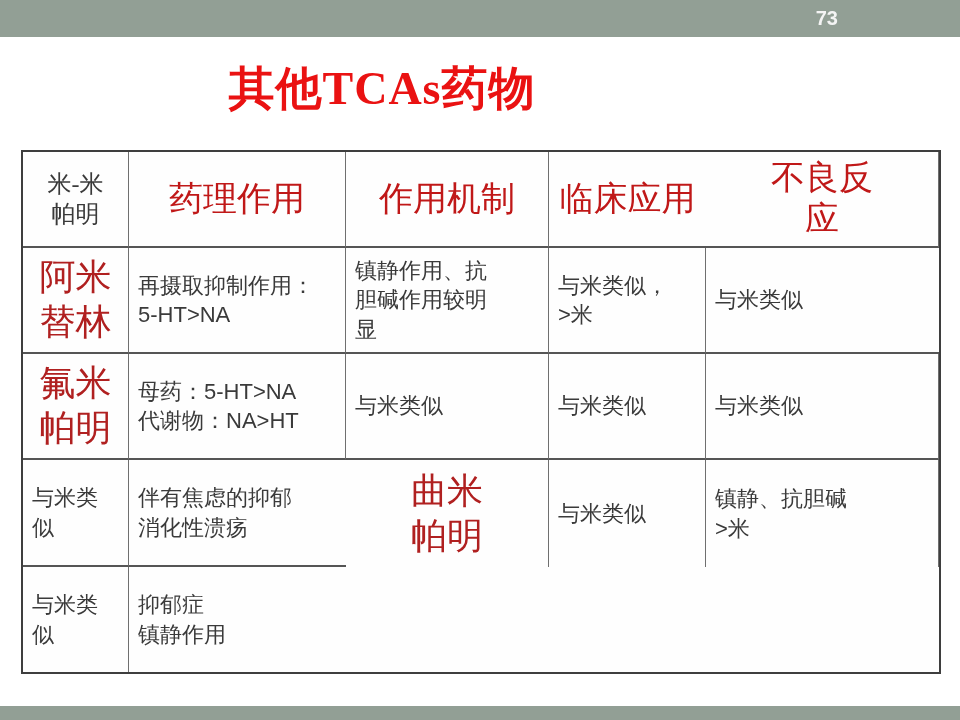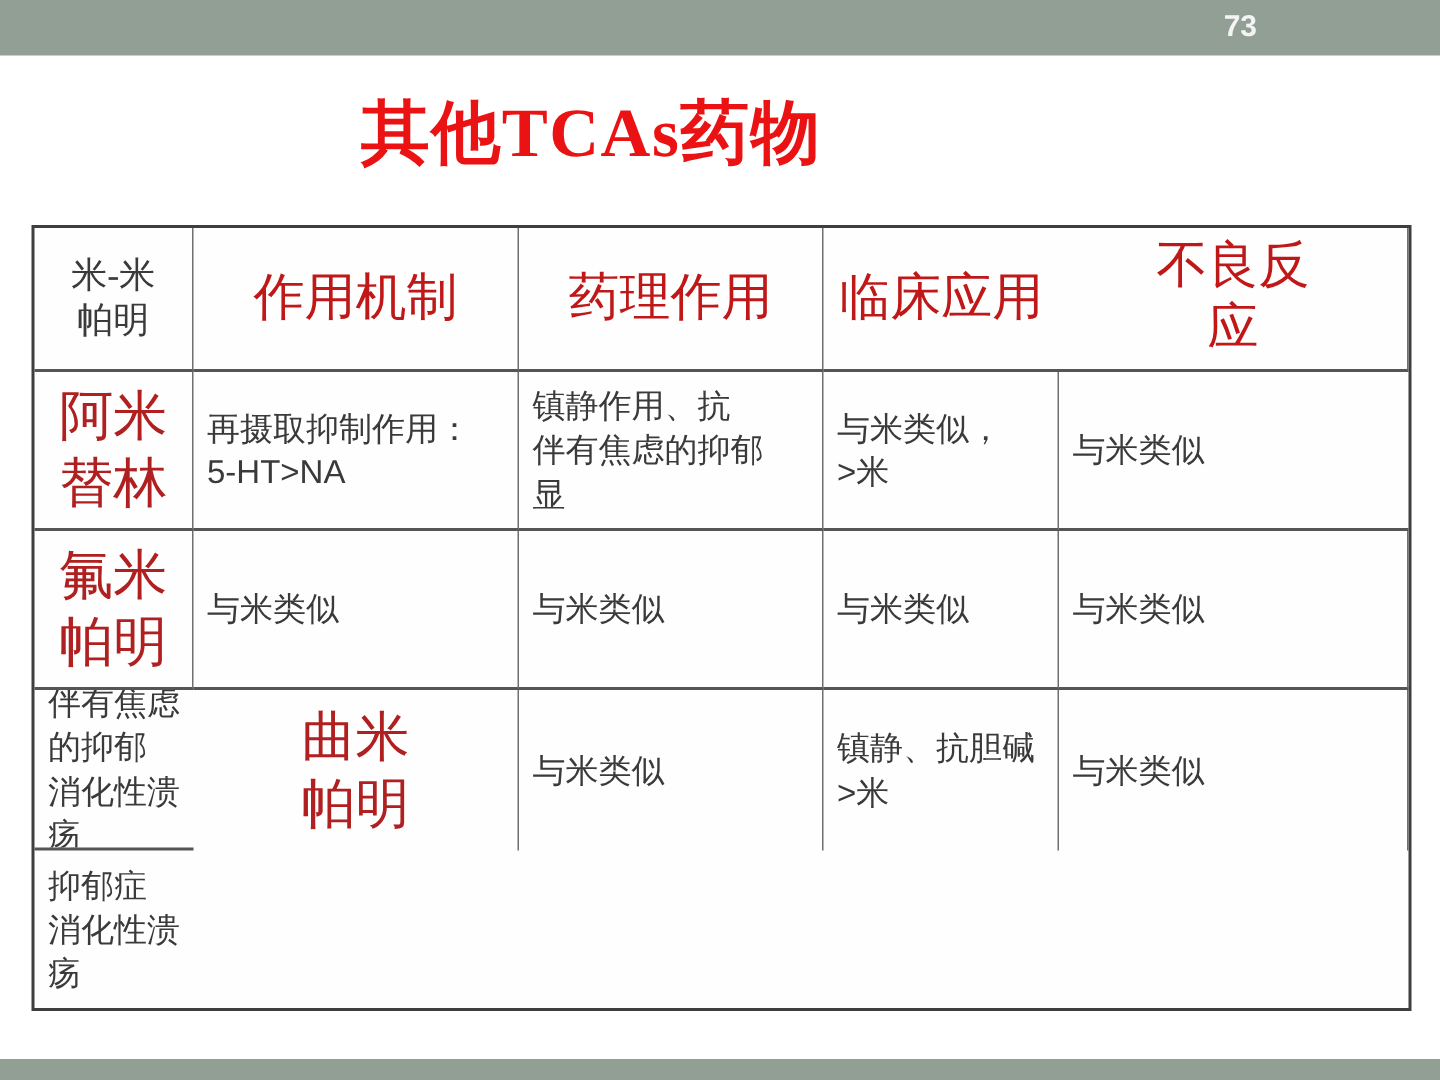--- a/index.html
+++ b/index.html
@@ -26,21 +26,21 @@
     height: 37px;
     line-height: 37px;
     color: #f4f4f4;
     font-family: "Liberation Sans", "DejaVu Sans", sans-serif;
     font-size: 20px;
     font-weight: bold;
   }
 
   .slide-title {
     position: absolute;
-    left: 12px; top: 58px;
+    left: 0; top: 58px;
     width: 764px;
     text-align: center;
     color: #ea1212;
     font-size: 46px;
     font-weight: bold;
     letter-spacing: 1px;
     white-space: pre-line;
   }
 
   .drug-table {
@@ -112,53 +112,55 @@
   <div class="top-bar">
     <span class="page-number">73</span>
   </div>
 
   <div class="slide-title">其他TCAs药物</div>
 
   <div class="drug-table">
 
     <div class="cell header-cell corner">米-米
 帕明</div>
+    <div class="cell header-cell">药理作用</div>
     <div class="cell header-cell">作用机制</div>
-    <div class="cell header-cell">药理作用</div>
     <div class="cell header-cell last-col">临床应用</div>
     <div class="cell header-cell">不良反
 应</div>
 
     <div class="cell name-cell">阿米
 替林</div>
     <div class="cell body-cell">再摄取抑制作用：
 5-HT&gt;NA</div>
     <div class="cell body-cell">镇静作用、抗
-伴有焦虑的抑郁
+胆碱作用较明
 显</div>
     <div class="cell body-cell">与米类似，
 &gt;米</div>
     <div class="cell body-cell last-col">与米类似</div>
 
     <div class="cell name-cell">氟米
 帕明</div>
+    <div class="cell body-cell">母药：5-HT&gt;NA
+代谢物：NA&gt;HT</div>
     <div class="cell body-cell">与米类似</div>
     <div class="cell body-cell">与米类似</div>
 
     <div class="cell body-cell">与米类似</div>
     <div class="cell body-cell">与米类似</div>
     <div class="cell body-cell last-col">伴有焦虑的抑郁
 消化性溃疡</div>
 
     <div class="cell name-cell last-row">曲米
 帕明</div>
     <div class="cell body-cell last-row">与米类似</div>
     <div class="cell body-cell last-row">镇静、抗胆碱
 &gt;米</div>
     <div class="cell body-cell last-row">与米类似</div>
     <div class="cell body-cell last-row last-col">抑郁症
-消化性溃疡</div>
+镇静作用</div>
 
   </div>
 
   <div class="bottom-bar"></div>
 
 </div>
 
 </body></html>

